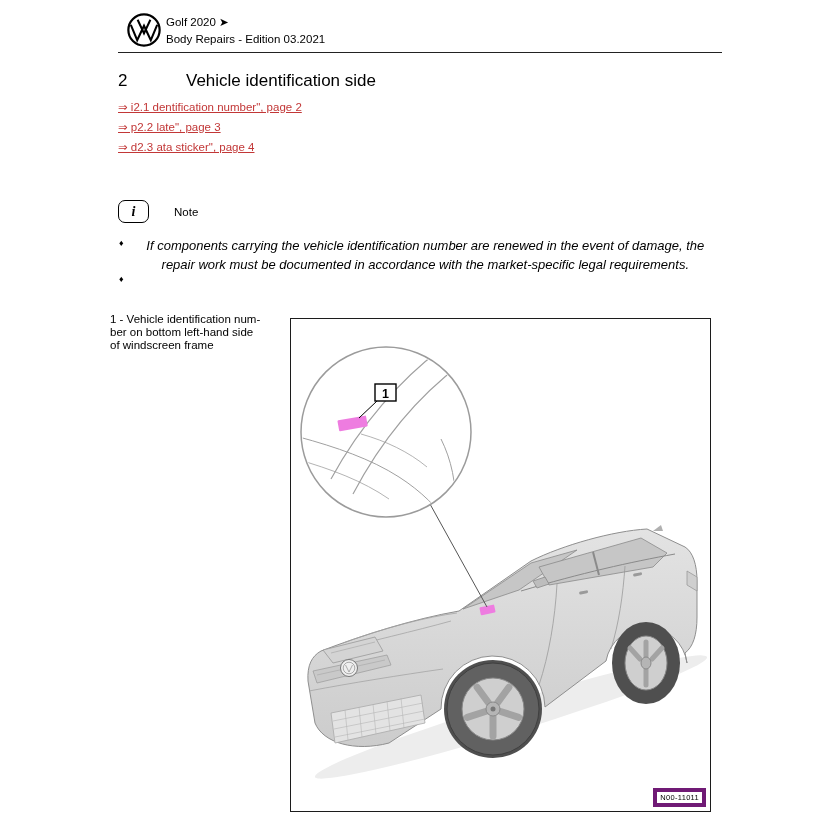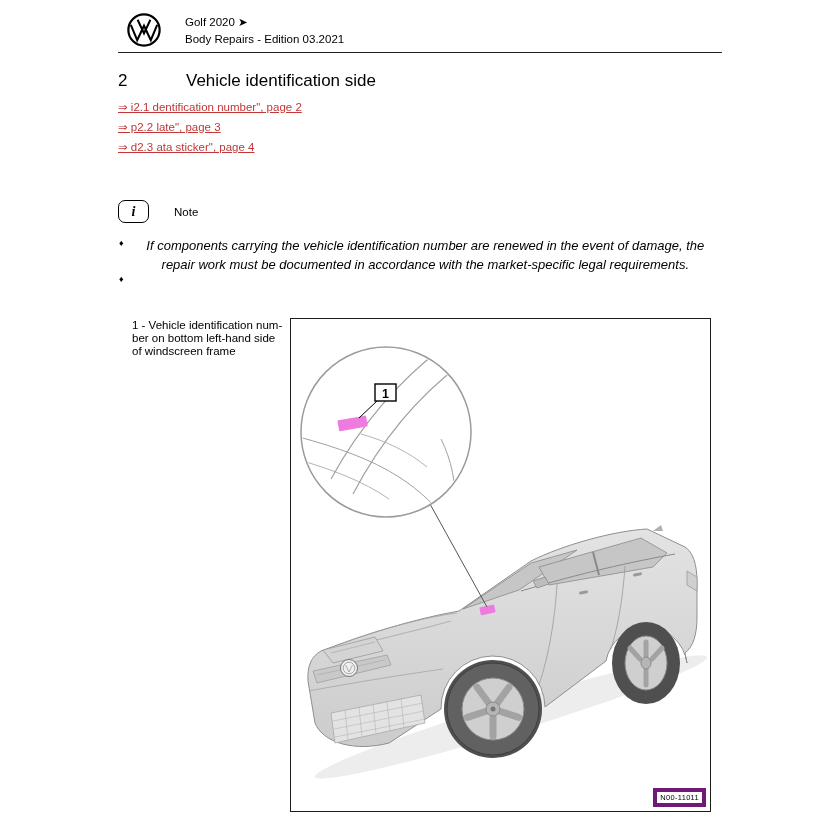--- a/index.html
+++ b/index.html
@@ -1,20 +1,20 @@
 <!DOCTYPE html>
 <html><head>
 <meta charset="utf-8">
 <style>
   html,body { margin:0; padding:0; background:#fff; }
   .page { position:relative; width:840px; height:840px; background:#ffffff;
           font-family:"Liberation Sans","DejaVu Sans",sans-serif; color:#000; overflow:hidden; }
 
   
-  .header { position:absolute; left:127px; top:13px; display:flex; gap:24px; align-items:flex-start; }
+  .header { position:absolute; left:127px; top:13px; display:flex; gap:5px; align-items:flex-start; }
   .logo svg { width:34px; height:34px; display:block; }
   .header-text { font-size:11.5px; line-height:17px; padding-top:1px; }
   .header-rule { position:absolute; left:118px; top:52px; width:604px; border-top:1.5px solid #222; }
 
   
   .h1 { position:absolute; left:118px; top:71px; font-size:17px; display:flex; }
   .h1 .h-num { width:68px; flex:0 0 68px; }
   .h2 { position:absolute; left:118px; top:161px; font-size:15.5px; display:flex; }
   .h2 .h-num { width:68px; flex:0 0 68px; }
 
@@ -30,21 +30,21 @@
                font-family:"Liberation Serif","DejaVu Serif",serif;
                font-weight:bold; font-style:italic; font-size:14px; background:#fff; }
   .note-label { font-size:11.5px;margin-left:10px; }
 
   .bullet { position:absolute; left:119px; display:flex; gap:12px; width:596px; }
   .bullet .marker { font-size:9px; line-height:14px; flex:0 0 auto; }
   .bullet .btext { font-style:italic; font-size:13px; line-height:19px;text-align:center; }
   .bullet1 { top:236px; } .bullet2 { top:272px; }
 
   
-  .caption { position:absolute; left:132px; top:313px; font-size:11.5px; line-height:13px; width:175px;margin-top:6px; }
+  .caption { position:absolute; left:110px; top:313px; font-size:11.5px; line-height:13px; width:175px; }
 
   
   .figure { position:absolute; left:290px; top:318px; width:421px; height:494px;
             border:1px solid #1c1c1c; background:#fff; box-sizing:border-box; }
   .figure svg { display:block; width:100%; height:100%; }
   .fig-id { position:absolute; right:4px; bottom:4px; border:4px solid #701a75;
             font-size:7.5px; padding:1px 3px; line-height:9px; letter-spacing:.3px; background:#fff; }
 </style>
 </head>
 <body>

